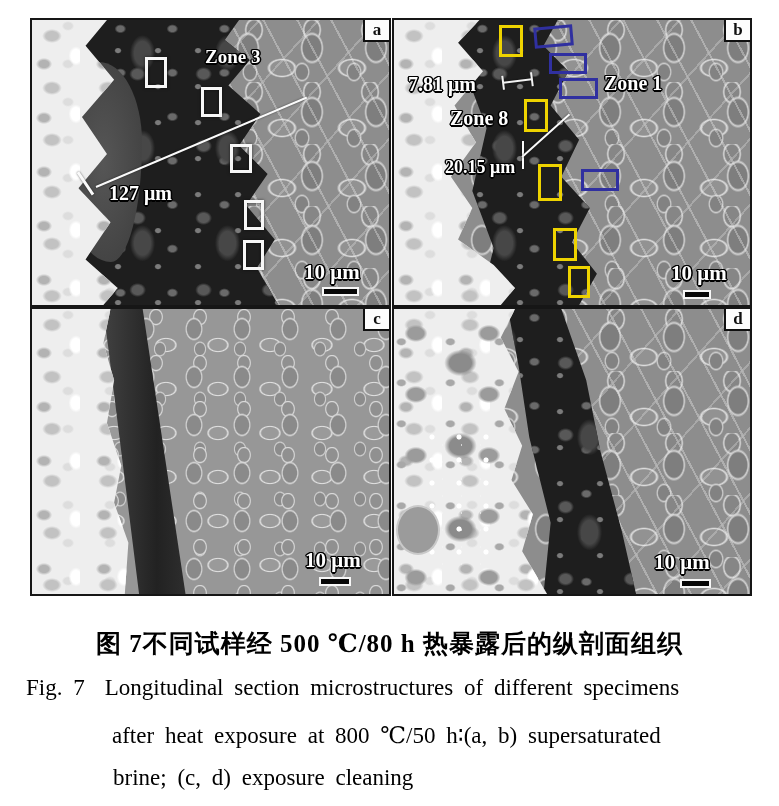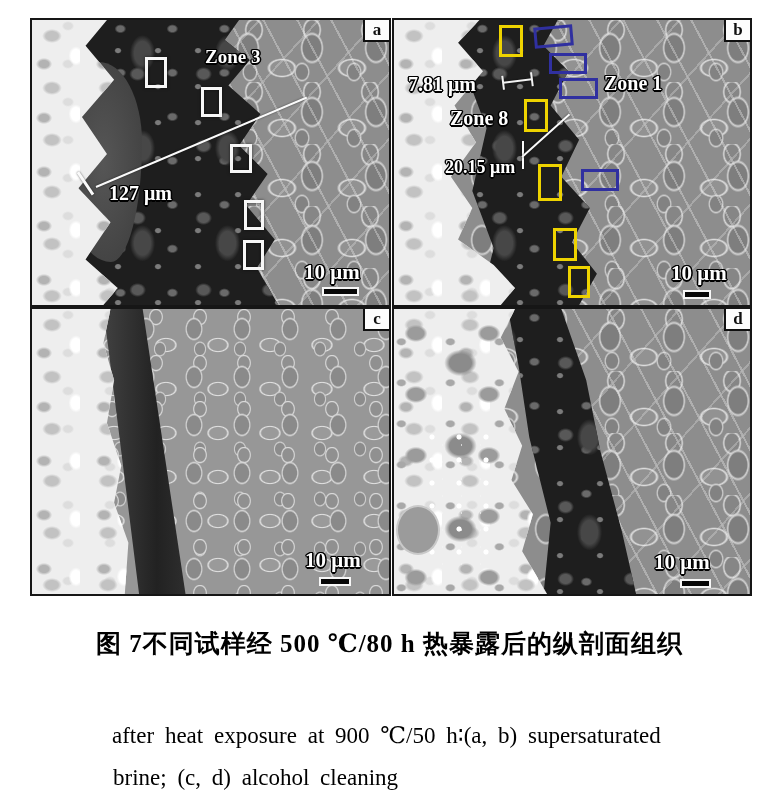--- a/index.html
+++ b/index.html
@@ -167,16 +167,19 @@
       <div class="circle-grain" style="left:2px;top:196px;width:40px;height:46px;"></div>
     </div>
     <div class="otext scale-text" style="left:260px;top:243px;">10 μm</div>
     <div class="sbar" style="left:288px;top:272px;width:27px;height:5px;"></div>
     <div class="plabel">d</div>
   </div>
 
   <div class="cap-zh" style="top:627px;">
     <span>图 7</span><span style="margin-right:0;">不同试样经 500 ℃/80 h 热暴露后的纵剖面组织</span>
   </div>
-  <div class="cap-en" style="top:722px;left:112px;">after heat exposure at 900 ℃/50 h∶(a, b) supersaturated</div>
-  <div class="cap-en" style="top:765px;left:113px;">brine; (c, d) alcohol cleaning</div>
+  <div class="cap-en" style="top:675px;left:26px;">
+    <span class="cap-fig">Fig. 7</span><span>Longitudinal section microstructures of different specimens</span>
+  </div>
+  <div class="cap-en" style="top:722px;left:112px;">after heat exposure at 800 ℃/50 h∶(a, b) supersaturated</div>
+  <div class="cap-en" style="top:765px;left:113px;">brine; (c, d) exposure cleaning</div>
 
 </div>
 
 </body></html>

